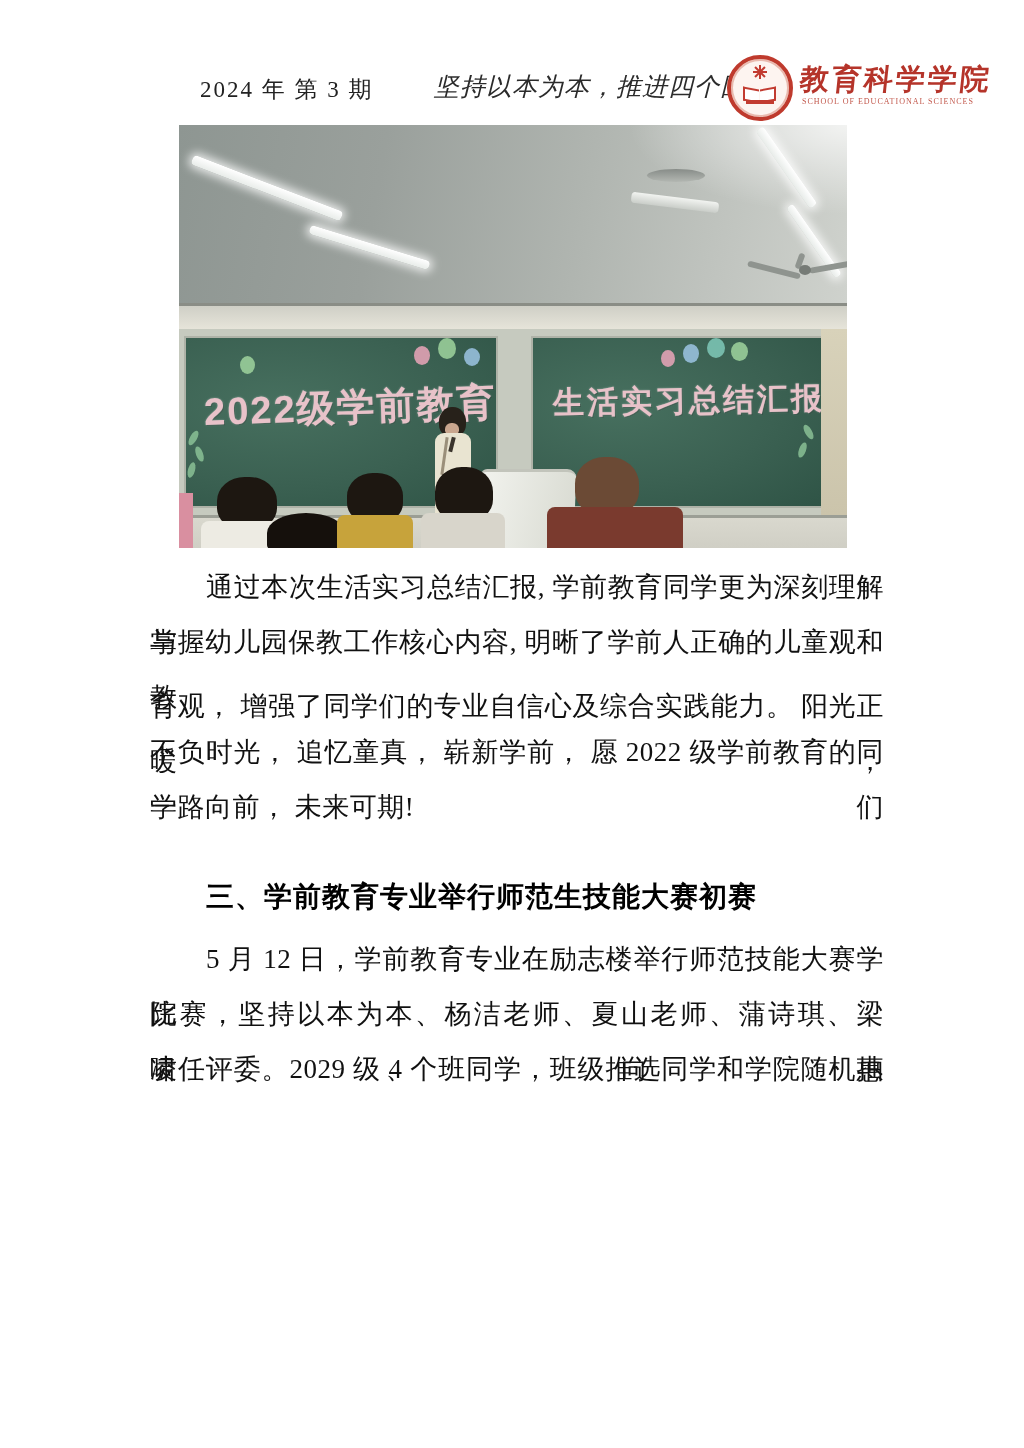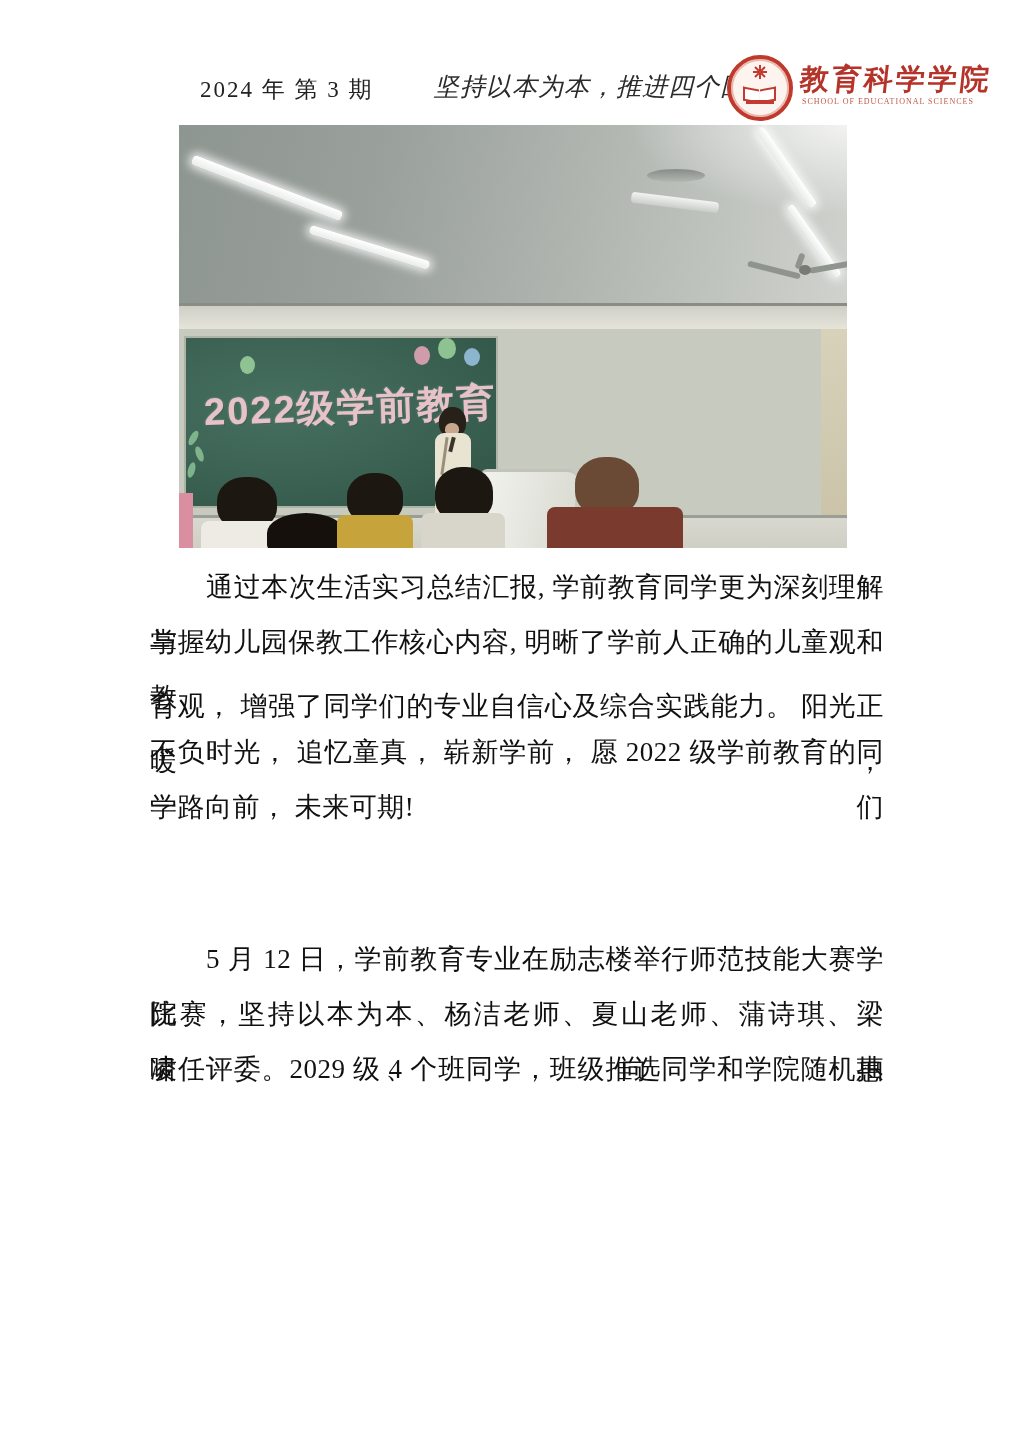--- a/index.html
+++ b/index.html
@@ -148,20 +148,30 @@
       <div class="board board-l">
         <span class="chalk chalk-l">2022级学前教育</span>
         <span class="balloon bl-grn" style="left:54px;top:18px;width:15px;height:18px;"></span>
         <span class="balloon bl-pnk" style="left:228px;top:8px;width:16px;height:19px;"></span>
         <span class="balloon bl-grn" style="left:252px;top:0px;width:18px;height:21px;"></span>
         <span class="balloon bl-blu" style="left:278px;top:10px;width:16px;height:18px;"></span>
         <span class="leaf" style="left:4px;top:92px;transform:rotate(30deg);"></span>
         <span class="leaf" style="left:10px;top:108px;transform:rotate(-20deg);"></span>
         <span class="leaf" style="left:2px;top:124px;transform:rotate(15deg);"></span>
       </div>
+      <div class="board board-r">
+        <span class="chalk chalk-r">生活实习总结汇报</span>
+        <span class="balloon bl-blu" style="left:150px;top:6px;width:16px;height:19px;"></span>
+        <span class="balloon bl-tea" style="left:174px;top:0px;width:18px;height:20px;"></span>
+        <span class="balloon bl-grn" style="left:198px;top:4px;width:17px;height:19px;"></span>
+        <span class="balloon bl-pnk" style="left:128px;top:12px;width:14px;height:17px;"></span>
+        <span class="leaf" style="left:272px;top:86px;transform:rotate(-30deg);"></span>
+        <span class="leaf" style="left:266px;top:104px;transform:rotate(20deg);"></span>
+        <span class="leaf" style="left:60px;top:138px;transform:rotate(40deg);"></span>
+      </div>
     </div>
     <div class="ph-sidewall"></div>
     <div class="ph-lowerwall"></div>
 
     <div class="podium"></div>
     <div class="speaker">
       <div class="sp-hair"></div>
       <div class="sp-face"></div>
       <div class="sp-body"></div>
       <div class="sp-skirt"></div>
@@ -194,20 +204,21 @@
   </div>
 
   <div>
     <div class="textline indent" style="top:560px;">通过本次生活实习总结汇报, 学前教育同学更为深刻理解与</div>
     <div class="textline" style="top:615px;">掌握幼儿园保教工作核心内容, 明晰了学前人正确的儿童观和教</div>
     <div class="textline" style="top:679px;">育观， 增强了同学们的专业自信心及综合实践能力。 阳光正暖，</div>
     <div class="textline" style="top:725px;">不负时光， 追忆童真， 崭新学前， 愿 2022 级学前教育的同学们</div>
     <div class="textline lastline" style="top:780px;">一路向前， 未来可期!</div>
   </div>
 
+  <div class="heading">三、学前教育专业举行师范生技能大赛初赛</div>
 
   <div>
     <div class="textline indent" style="top:932px;">5 月 12 日，学前教育专业在励志楼举行师范技能大赛学院</div>
     <div class="textline" style="top:987px;">比赛，坚持以本为本、杨洁老师、夏山老师、蒲诗琪、梁啸、向惠</div>
     <div class="textline" style="top:1042px;">凌任评委。2029 级 4 个班同学，班级推选同学和学院随机抽选</div>
     <div class="textline" style="top:1097px;">的同学鲜耀漫、龙宇轩、张琼月、唐海燕、郑婷婷、刘爱佳 50</div>
     <div class="textline" style="top:1152px;margin-left:15px;">位同学参加了比赛；2021 级在重庆市实习同观摩比赛，2022 级</div>
     <div class="textline" style="top:1207px;">部分同学观摩了比赛。经过活动方案设计、说课、试教、简笔画、</div>
     <div class="textline lastline" style="top:1262px;">儿童歌曲弹奏、表演唱、儿童舞蹈, 比赛推选出鲜耀漫、刘爱佳、</div>
   </div>

